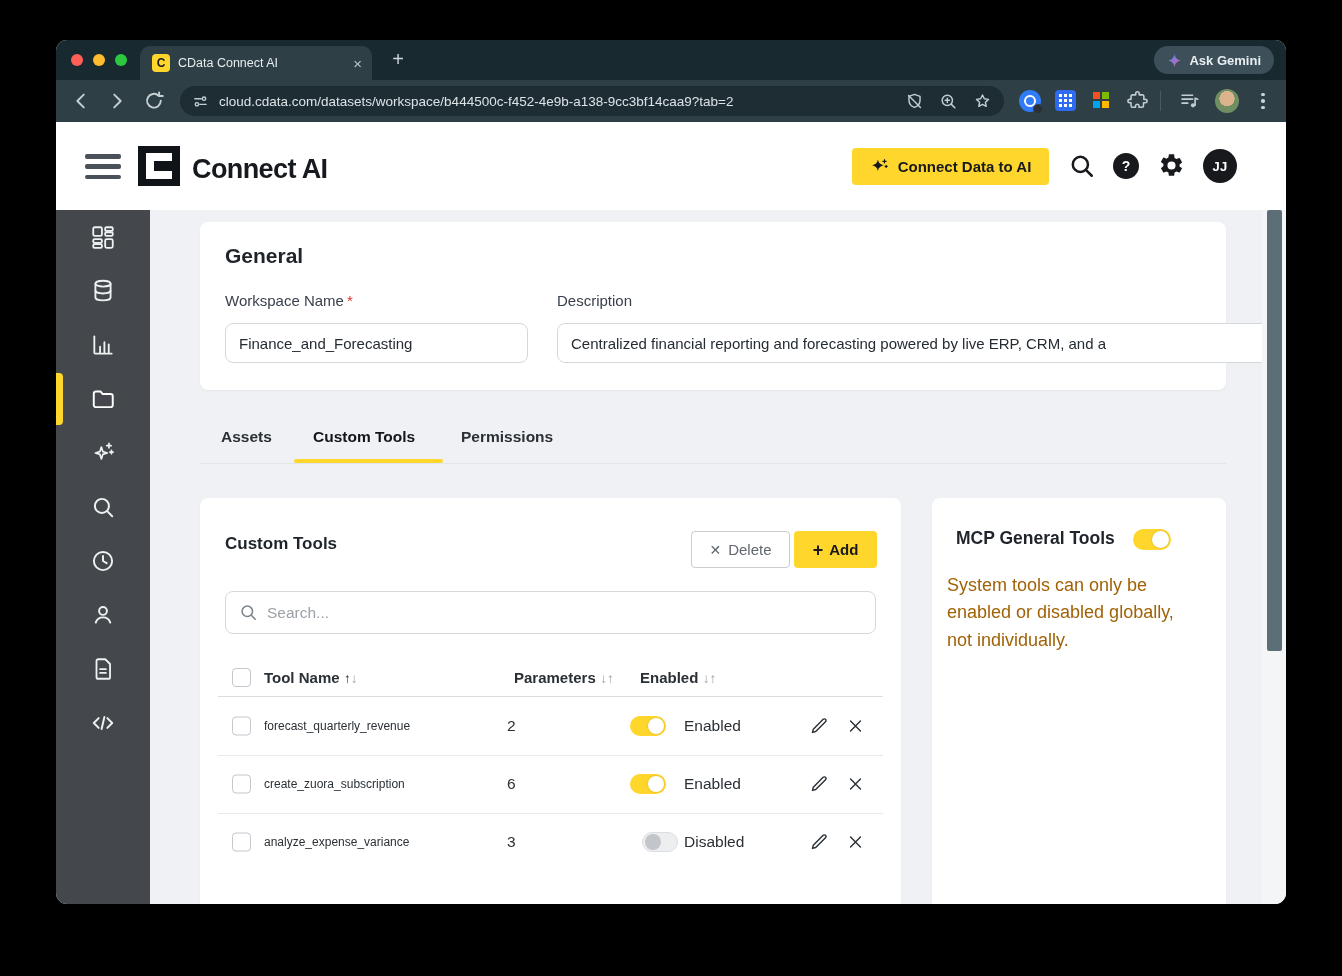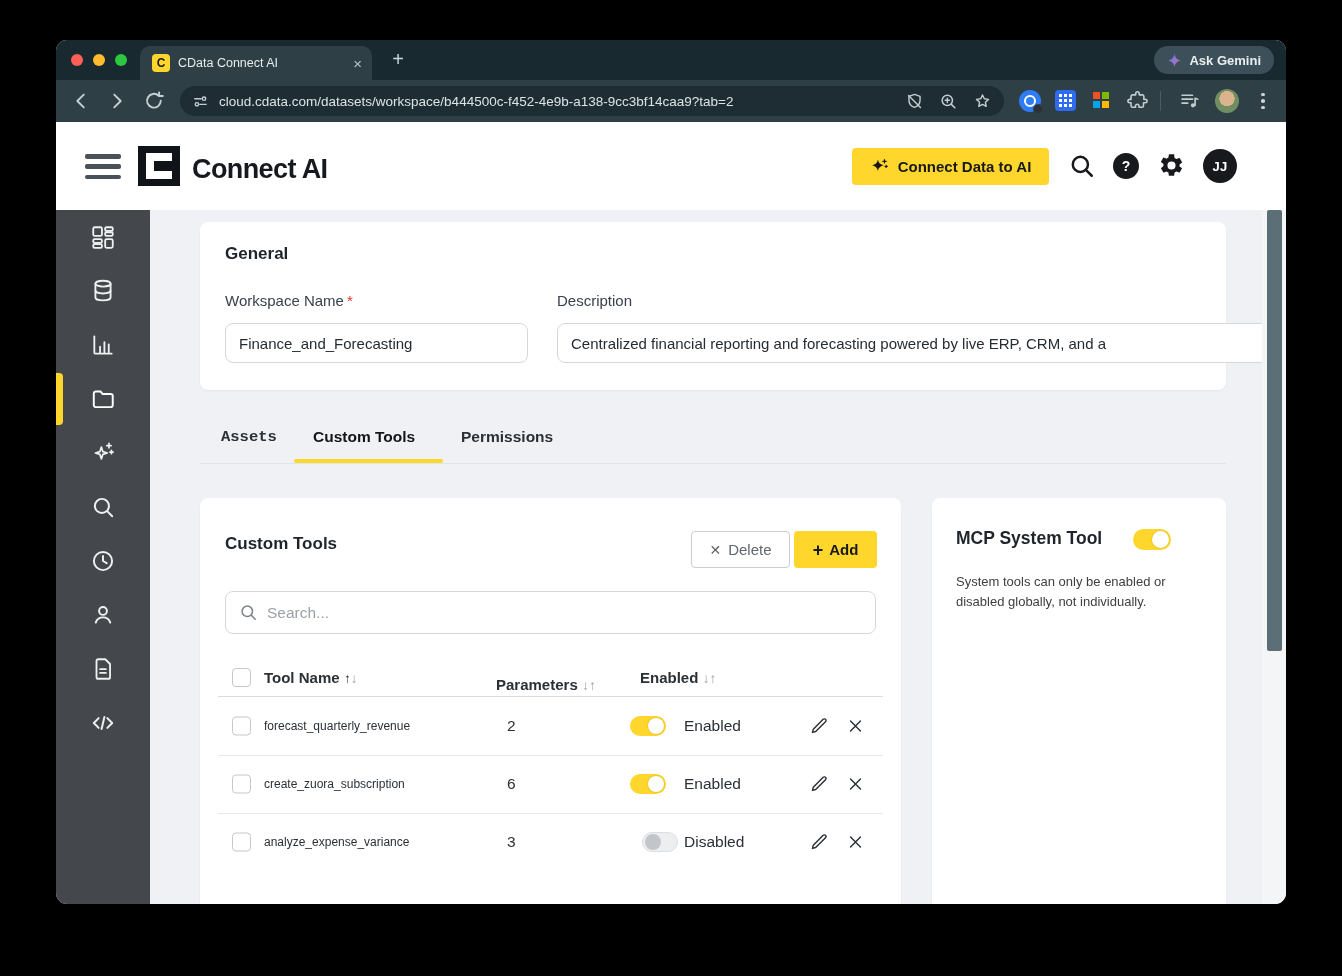--- a/index.html
+++ b/index.html
@@ -50,21 +50,21 @@
   .side-item { width:94px; height:54px; display:flex; align-items:center; justify-content:center; }
   .active-bar { position:absolute; left:0; top:163px; width:7px; height:52px; background:#FFD62B; border-radius:0 4px 4px 0; }
 
   
   .content { position:absolute; left:94px; top:170px; width:1112px; height:694px; background:#EFF1F4; overflow:hidden; }
   .scrollbar { position:absolute; left:1206px; top:170px; width:24px; height:694px; background:#F3F5F7; }
   .thumb { position:absolute; left:5px; top:0; width:15px; height:441px; background:#5C6F77; border-radius:2px; }
 
   .card { position:absolute; background:#fff; border-radius:8px; box-shadow:0 1px 2px rgba(20,30,40,.05); }
   .card-general { left:50px; top:12px; width:1026px; height:168px; }
-  .g-title { position:absolute; left:25px; top:22px; font-size:17px; font-weight:700; color:#1F242B; }
+  .g-title { position:absolute; left:25px; top:22px; font-size:21px; font-weight:700; color:#1F242B; }
   .g-label { position:absolute; top:70px; font-size:15px; font-weight:500; color:#39414D; }
   .req { color:#E0342B; margin-left:3px; }
   .tinput { position:absolute; top:101px; height:40px; border:1px solid #D3D8DD; border-radius:8px; font-size:15px; color:#262C33; padding:0 13px; background:#fff; font-family:"Liberation Sans","DejaVu Sans",sans-serif; outline:none; }
 
   .tabbar { position:absolute; left:50px; top:218px; width:1026px; height:40px; }
   .wtab { position:absolute; top:0; font-size:15.5px; font-weight:600; color:#2A3036; }
   .wtab.active { font-weight:700; color:#121519; }
   .tab-underline { position:absolute; left:94px; top:31px; width:149px; height:4px; border-radius:2px; background:#FFD62B; }
   .tab-divider { position:absolute; left:50px; top:253px; width:1026px; height:1px; background:#E2E5E9; }
 
@@ -96,21 +96,21 @@
   .toggle .knob { position:absolute; width:16px; height:16px; border-radius:50%; top:2px; }
   .toggle.on { background:#FFD62B; }
   .toggle.on .knob { right:2px; background:#fff; box-shadow:0 0 2px rgba(0,0,0,.2); }
   .toggle.off { background:#EDEEF0; border:1px solid #DCDFE2; }
   .toggle.off .knob { left:2px; top:1px; background:#C2C6CB; }
 
   .card-mcp { left:782px; top:288px; width:294px; height:440px; }
   .mcp-title { position:absolute; left:24px; top:30px; font-size:17.5px; font-weight:700; color:#1F242B; }
   .mcp-toggle { position:absolute; left:201px; top:31px; width:38px; height:21px; border-radius:11px; background:#FFD62B; }
   .mcp-toggle .knob { position:absolute; right:2px; top:2px; width:17px; height:17px; border-radius:50%; background:#fff; box-shadow:0 0 2px rgba(0,0,0,.2); }
-  .mcp-desc { position:absolute; left:24px; top:74px; width:252px; font-size:13px; line-height:1.52; color:#404040; }
+  .mcp-desc { position:absolute; left:15px; top:74px; width:252px; font-size:18px; line-height:1.52; color:#a16207; }
   .mcp-list { position:absolute; left:24px; top:148px; display:flex; flex-direction:column; gap:14px; }
   .mcp-item { font-size:15.5px; line-height:22px; color:#272D34; }
 </style>
 </head>
 <body>
 
 <div class="stage">
   <div class="window">
 
     <div class="tabstrip">
@@ -333,21 +333,21 @@
         <div class="g-title">General</div>
         <div class="g-label" style="left:25px;">
           <span>Workspace Name</span><span class="req">*</span>
         </div>
         <input class="tinput" style="left: 25px; width: 303px;" value="Finance_and_Forecasting">
         <div class="g-label" style="left:357px;">Description</div>
         <input class="tinput" style="left: 357px; width: 763px;" value="Centralized financial reporting and forecasting powered by live ERP, CRM, and a">
       </div>
 
       <div class="tabbar">
-        <div class="wtab" style="left:21px;font-family:Liberation Mono, monospace;">Assets</div>
+        <div class="wtab" style="left:21px;">Assets</div>
         <div class="wtab active" style="left:113px;">Custom Tools</div>
         <div class="wtab" style="left:261px;">Permissions</div>
         <div class="tab-underline"></div>
       </div>
       <div class="tab-divider"></div>
 
       <div class="card card-tools">
         <div class="ct-title">Custom Tools</div>
         <div class="btn-delete">
           <span class="xsm">✕</span>
@@ -365,21 +365,21 @@
           </svg>
           <input placeholder="Search..." style="">
         </div>
 
         <div class="thead">
           <div class="checkbox" style="position:absolute; left:32px; top:6px;"></div>
           <div style="position:absolute; left:64px; top:7px;">
             <span class="col-label">Tool Name</span>
             <span class="sort-a dark-arrow">↑</span><span class="sort-a gray-arrow">↓</span>
           </div>
-          <div style="position:absolute; left:296px; top:7px;margin-top:7px;">
+          <div style="position:absolute; left:314px; top:7px;">
             <span class="col-label">Parameters</span>
             <span class="sort-a gray-arrow">↓</span><span class="sort-a gray-arrow">↑</span>
           </div>
           <div style="position:absolute; left:440px; top:7px;">
             <span class="col-label">Enabled</span>
             <span class="sort-a gray-arrow">↓</span><span class="sort-a gray-arrow">↑</span>
           </div>
         </div>
         <div class="thead-divider"></div>
 
@@ -428,21 +428,21 @@
           <svg class="cell" style="left:610px;" width="19" height="19" viewBox="0 0 24 24">
             <path d="M16.6 3.6a2.1 2.1 0 0 1 3 3L7.2 19l-4.1 1.1L4.2 16 16.6 3.6z" fill="none" stroke="#2A3036" stroke-width="1.8" stroke-linejoin="round"></path>
           </svg>
           <svg class="cell" style="left:647px;" width="17" height="17" viewBox="0 0 24 24">
             <path d="M5 5l14 14M19 5L5 19" stroke="#2A3036" stroke-width="2" stroke-linecap="round"></path>
           </svg>
         </div>
       </div>
 
       <div class="card card-mcp">
-        <div class="mcp-title">MCP System Tool</div>
+        <div class="mcp-title">MCP General Tools</div>
         <div class="mcp-toggle">
             <div class="knob"></div>
           </div>
         <div class="mcp-desc">System tools can only be enabled or disabled globally, not individually.</div>
       </div>
     </div>
 
     <div class="scrollbar">
       <div class="thumb"></div>
     </div>

